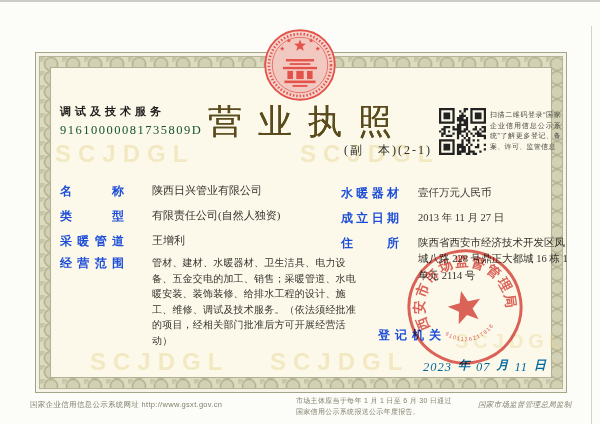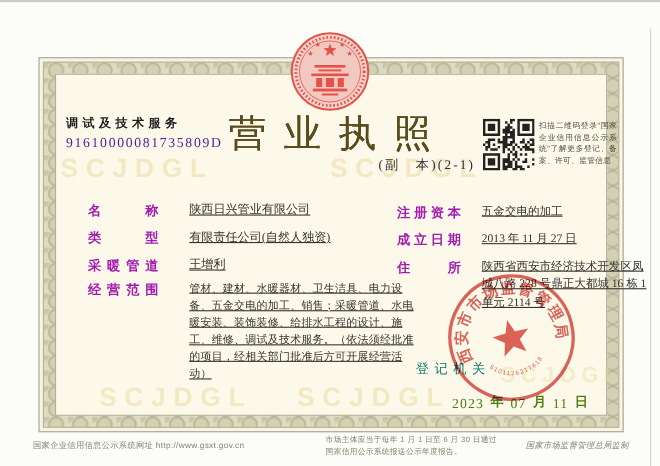--- a/index.html
+++ b/index.html
@@ -42,56 +42,55 @@
   
   .wm {
     font-weight:bold; font-size:24px; letter-spacing:7px;
     color:rgba(232,216,150,0.48);
     pointer-events:none; white-space:nowrap;
   }
   .wm.small { font-size:20px; letter-spacing:5px; color:rgba(232,216,150,0.40); }
 
   
   .credit-label { left:60px; top:104px; font-size:11px; font-weight:bold; letter-spacing:4px; color:#1c1c1c; }
-  .credit-code  { left:60px; top:123px; font-size:12.5px; letter-spacing:1.5px; font-family:"Liberation Serif", serif; color:#4c1d95; }
+  .credit-code  { left:60px; top:123px; font-size:12.5px; letter-spacing:1.5px; font-family:"Liberation Serif", serif; color:#14532d; }
   .title {
     left:168px; top:99px; width:264px; text-align:center;
     font-size:34px; font-weight:400; letter-spacing:16px; text-indent:16px;
     color:#5a4b1c; text-shadow:0 0 .5px #5a4b1c;
   }
   .subtitle { left:168px; top:142px; width:264px; text-align:right; font-size:12px; color:#2e2e2e; letter-spacing:2px; font-family:"Liberation Serif", serif; }
 
   .qr { left:439px; top:108px; width:47px; height:47px; }
   .qr-caption {
     left:490px; top:110px; width:71px;
     font-size:7px; line-height:1.5; color:#4b4b45; letter-spacing:.3px;
     text-align:justify;
   }
 
   
   .flabel {
     display:inline-block; width:64px;
-    font-size:12px; font-weight:bold; color:#a21caf;
-    text-align:justify; text-align-last:justify; vertical-align:top;margin-left:20px;
+    font-size:12px; font-weight:bold; color:#1d4ed8;
+    text-align:justify; text-align-last:justify; vertical-align:top;
   }
   .fvalue {
     display:inline-block; vertical-align:top;
     font-size:11px; color:#35332e;
     font-family:"Liberation Serif", serif;
-    text-decoration:underline;
   }
   .row-l { left:60px; }
   .row-l .fvalue { margin-left:28px; }
   .row-r { left:341px; }
   .row-r .flabel { width:58px; }
   .row-r .fvalue { margin-left:19px; width:150px; font-size:10.5px; line-height:1.55; }
   .scope .fvalue { width:214px; font-size:10px; line-height:1.55; margin-left:28px; letter-spacing:.2px; }
 
-  .reg-label { left:378px; top:327px; font-size:12px; font-weight:normal; letter-spacing:5px; color:#0f766e; }
-  .date-line { left:408px; top:357px; font-size:12.5px; color:#4d7c0f; font-family:"Liberation Serif", serif; }
+  .reg-label { left:378px; top:327px; font-size:12px; font-weight:bold; letter-spacing:5px; color:#1d4ed8; }
+  .date-line { left:420px; top:357px; font-size:12.5px; color:#0369a1; font-family:"Liberation Serif", serif;font-style:italic; }
   .date-line .dnum { display:inline-block; transform:translateY(2px); margin:0 3px; letter-spacing:1px; }
   .date-line .dunit { margin:0 3px; font-family:"Liberation Sans", sans-serif; font-weight:bold; font-size:12px; }
 
   
   .stamp {
     left:405px; top:247px; width:120px; height:120px;
     transform:rotate(-14deg);
     opacity:.82; mix-blend-mode:multiply;
   }
 
@@ -165,21 +164,21 @@
   <span class="flabel">类型</span><span class="fvalue">有限责任公司(自然人独资)</span>
 </div>
 <div class="abs row-l" style="top:233px;">
   <span class="flabel">采暖管道</span><span class="fvalue">王增利</span>
 </div>
 <div class="abs row-l scope" style="top:255px;">
   <span class="flabel">经营范围</span><span class="fvalue">管材、建材、水暖器材、卫生洁具、电力设备、五金交电的加工、销售；采暖管道、水电暖安装、装饰装修、给排水工程的设计、施工、维修、调试及技术服务。（依法须经批准的项目，经相关部门批准后方可开展经营活动）</span>
 </div>
 
 <div class="abs row-r" style="top:185px;">
-  <span class="flabel">注册资本</span><span class="fvalue" style="width:auto;">五金交电的加工</span>
+  <span class="flabel">水暖器材</span><span class="fvalue" style="width:auto;">壹仟万元人民币</span>
 </div>
 <div class="abs row-r" style="top:210px;">
   <span class="flabel">成立日期</span><span class="fvalue" style="width:auto;">2013 年 11 月 27 日</span>
 </div>
 <div class="abs row-r" style="top:235px;">
   <span class="flabel">住所</span><span class="fvalue">陕西省西安市经济技术开发区凤城八路 228 号鼎正大都城 16 栋 1 单元 2114 号</span>
 </div>
 
 <div class="abs reg-label">登记机关</div>
 <div class="abs date-line">

